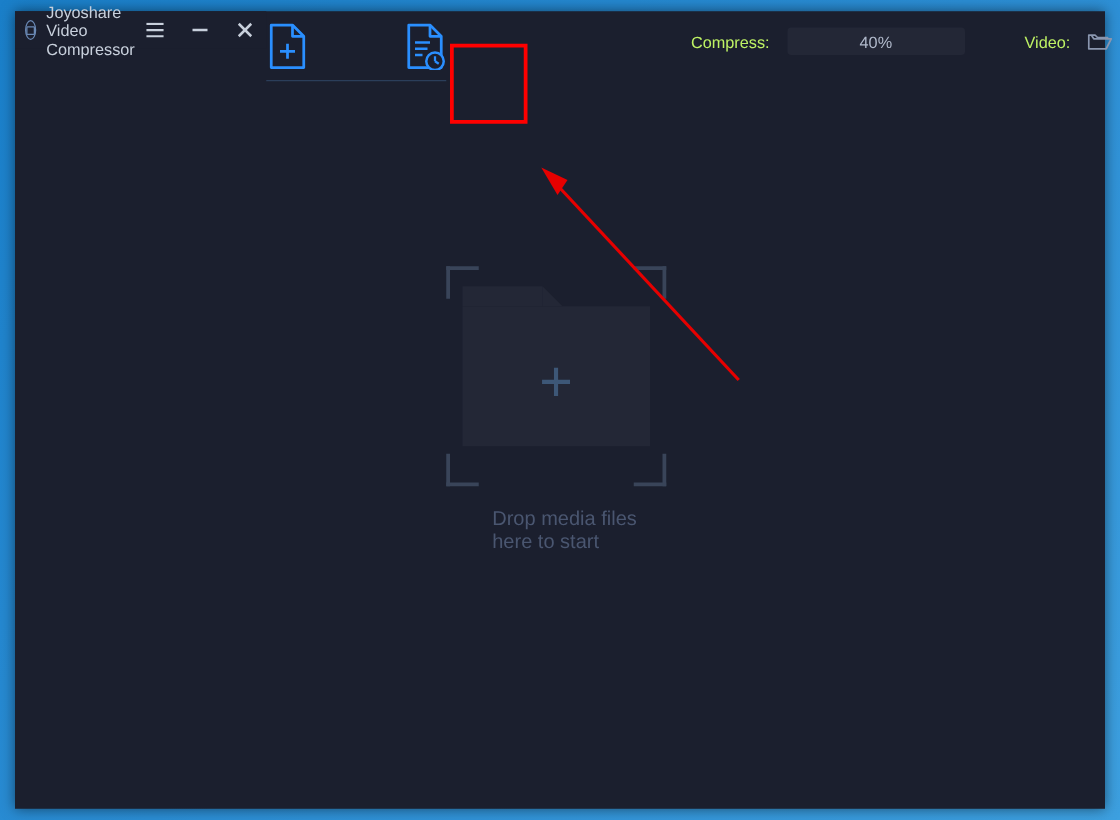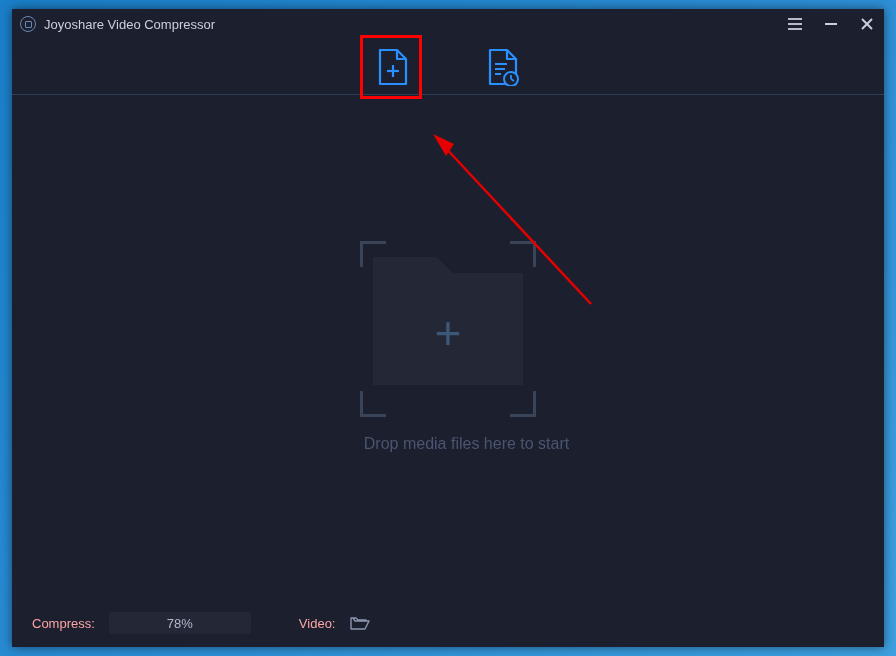--- a/index.html
+++ b/index.html
@@ -12,21 +12,21 @@
     align-items: center;
     justify-content: center;
     overflow: hidden;
   }
   .app-window {
     width: 872px;
     height: 638px;
     background: #1b1f2e;
     position: relative;
     display: flex;
-    flex-direction: column;
+    flex-direction: row;
     box-shadow: 0 0 10px rgba(0,0,0,0.5);
   }
   .title-bar {
     height: 30px;
     display: flex;
     align-items: center;
     justify-content: space-between;
     padding: 0 8px;
     background: #1b1f2e;
   }
@@ -175,21 +175,21 @@
     margin-left: 37px;
   }
   .footer {
     height: 48px;
     display: flex;
     align-items: center;
     padding: 0 20px;
     gap: 14px;
   }
   .footer-label {
-    color: #fca5a5;
+    color: #bef264;
     font-size: 13px;
   }
   .footer-field {
     height: 22px;
     background: #232736;
     border-radius: 3px;
     display: flex;
     align-items: center;
     justify-content: center;
     color: #b0b9cb;
@@ -282,21 +282,21 @@
         <div class="folder-tab"></div>
         <div class="plus-sign">+</div>
       </div>
     </div>
     <div class="drop-text">Drop media files here to start</div>
   </div>
 
   <div class="footer">
     <div class="footer-label">Compress:</div>
     <div class="footer-field compress-field">
-      <span>78%</span>
+      <span>40%</span>
     </div>
     <div style="width:20px"></div>
     <div class="footer-label">Video:</div>
     <div class="folder-btn">
       <svg width="20" height="16" viewBox="0 0 20 16">
         <path d="M 1 3 L 1 14 L 15 14 L 19 6 L 5 6 L 3 3 Z M 1 3 L 6 3 L 8 5 L 16 5 L 16 6" fill="none" stroke="#8a96af" stroke-width="1.4" stroke-linejoin="round"></path>
       </svg>
     </div>
   </div>
 

